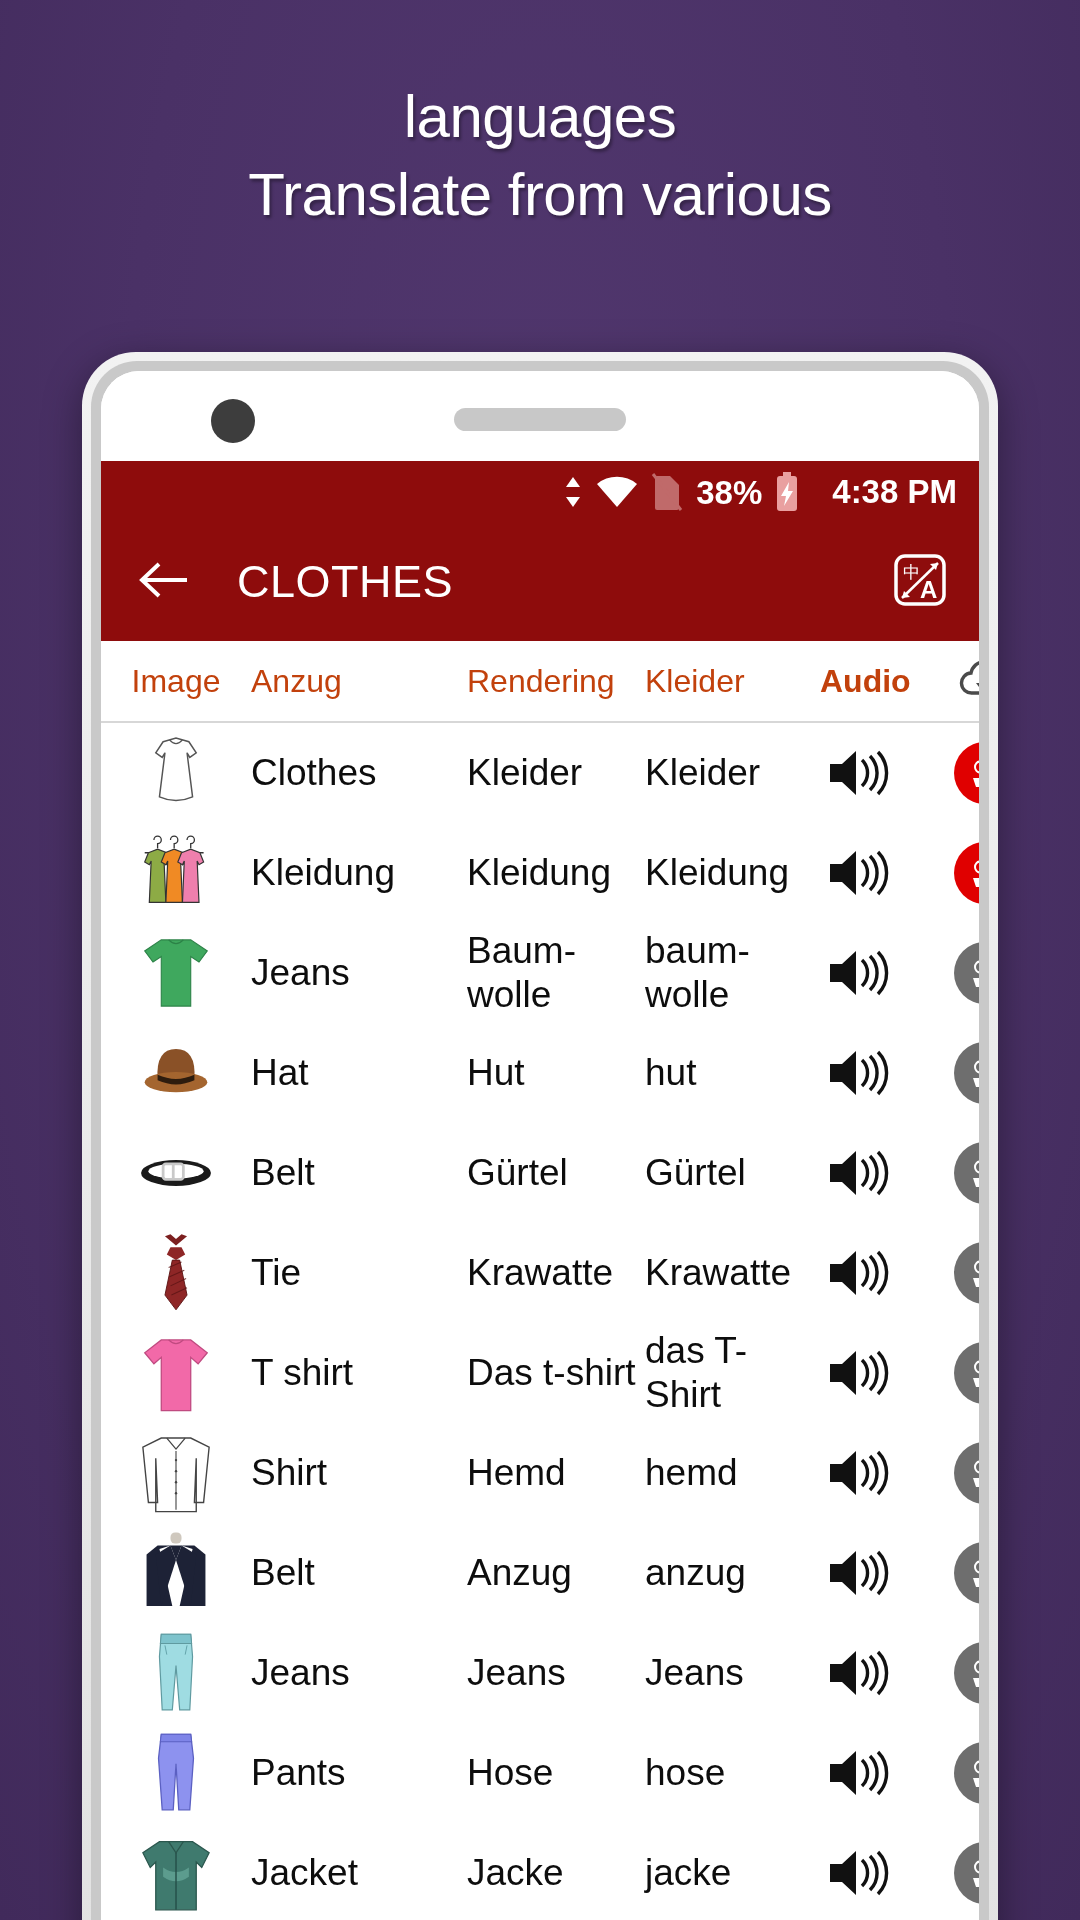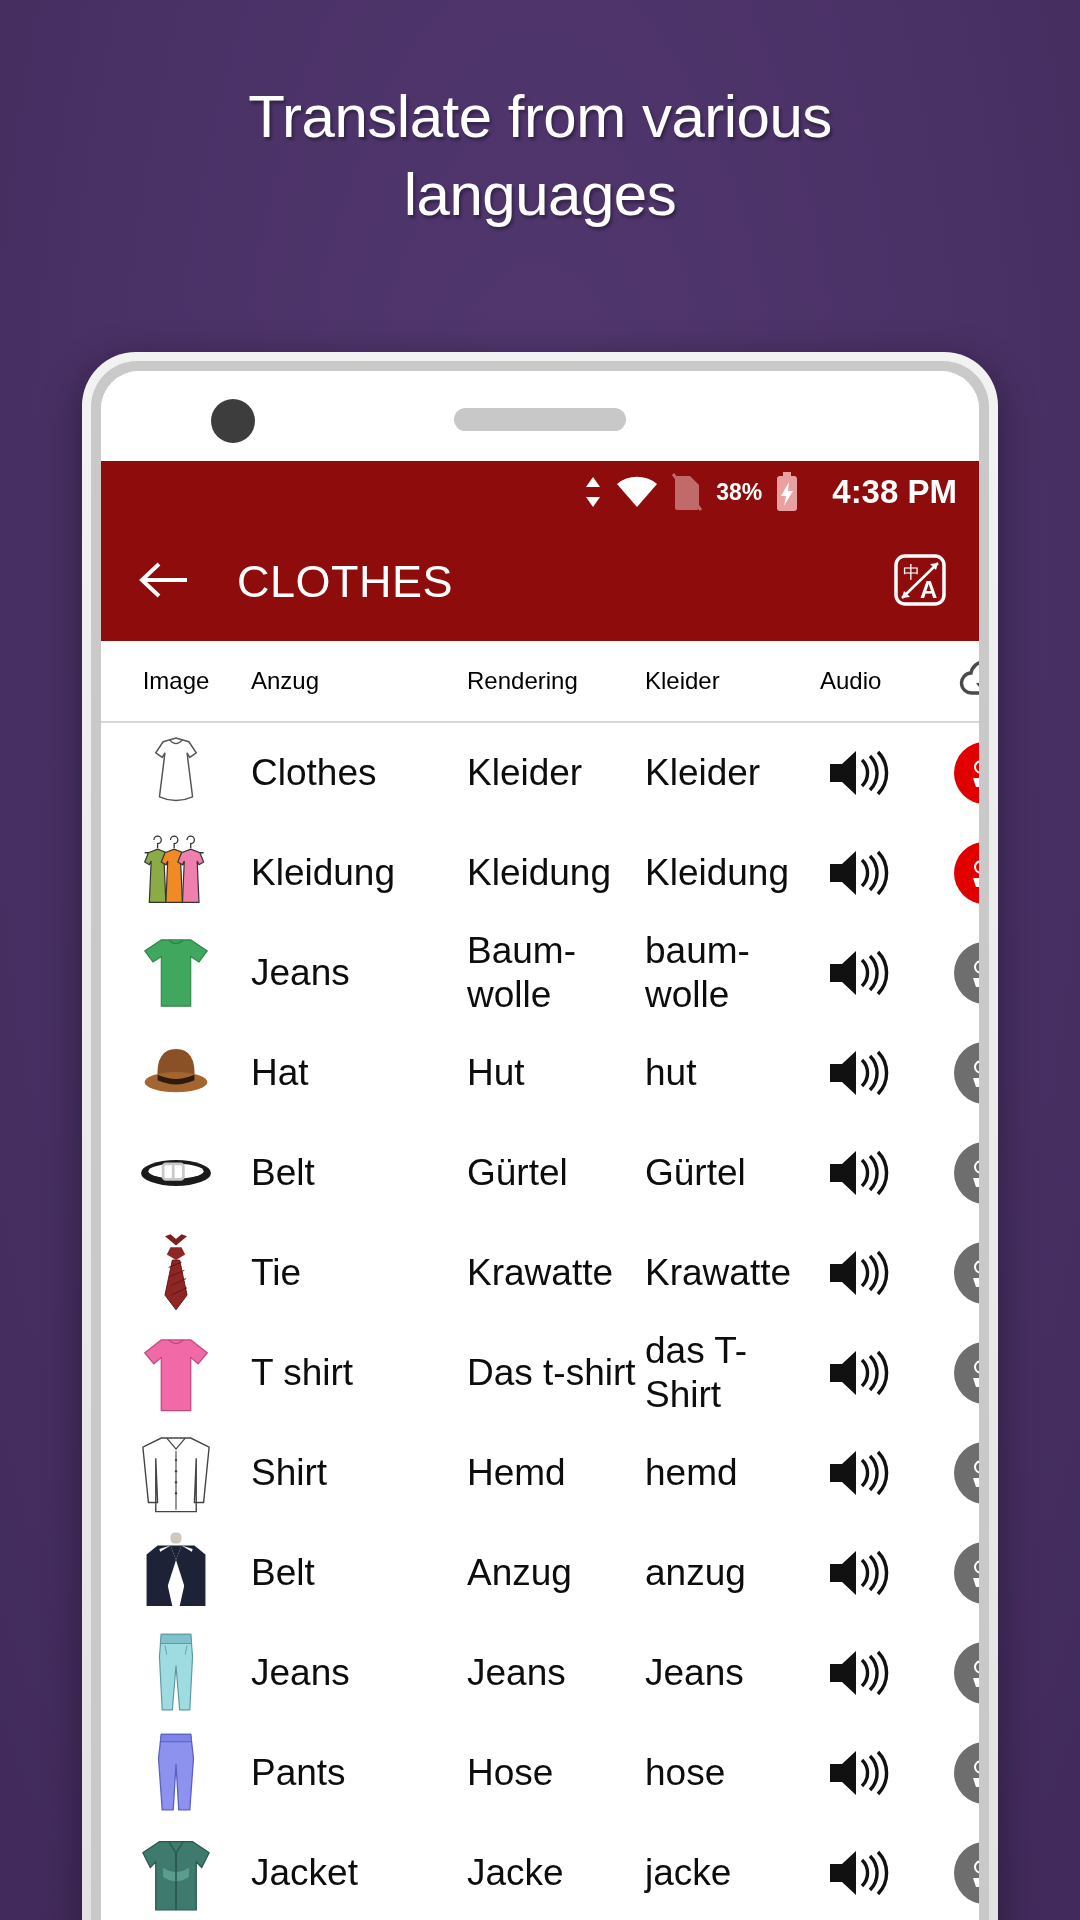--- a/index.html
+++ b/index.html
@@ -89,21 +89,21 @@
     background: #8e0c0c;
     display: flex;
     align-items: center;
     justify-content: flex-end;
     padding: 0 22px 0 0;
     gap: 13px;
   }
   .sb-icon { display: flex; align-items: center; }
   .sb-text {
     color: #ffffff;
-    font-size: 23px;
+    font-size: 33px;
     font-weight: 700;
     letter-spacing: 0px;
     line-height: 33px;
   }
   .sb-time {
     color: #ffffff;
     font-size: 33px;
     font-weight: 700;
     margin-left: 20px;
   }
@@ -138,27 +138,27 @@
 
   
   .table-head {
     display: flex;
     align-items: center;
     height: 82px;
     background: #ffffff;
     border-bottom: 2px solid #d7d7d7;
     padding: 0 6px 0 0;
   }
-  .table-head .cell { font-size: 24px; color: #000000; }
+  .table-head .cell { font-size: 32px; color: #c2410c; }
 
   .col-img    { width: 150px; text-align: center; flex: 0 0 150px; }
   .col-word   { width: 185px; flex: 0 0 185px; }
   .col-rend   { width: 178px; flex: 0 0 178px; margin-left: 31px; }
   .col-phon   { width: 175px; flex: 0 0 175px; }
-  .col-audio  { width: 125px; flex: 0 0 125px; }
+  .col-audio  { width: 125px; flex: 0 0 125px; font-weight: bold; }
   .col-dl     { width: 80px;  flex: 0 0 80px; display:flex; align-items:center; justify-content:center;}
 
   .rows {
     background: #ffffff;
   }
   .row {
     display: flex;
     align-items: center;
     min-height: 96px;
     padding: 4px 6px 4px 0;
@@ -184,22 +184,22 @@
   .owl-badge.active { background: #e00000; }
   .owl-badge.idle   { background: #6e6e6e; }
 
   
   .thumb { width: 92px; height: 92px; display:block; }
 </style>
 </head>
 <body>
 
 <div class="promo">
+  <span class="promo-line">languages</span>
   <span class="promo-line">Translate from various</span>
-  <span class="promo-line">languages</span>
 </div>
 
 <div class="device">
  <div class="device-inner">
   <div class="screen">
 
     <div class="bezel">
       <div class="camera"></div>
       <div class="earpiece"></div>
     </div>

